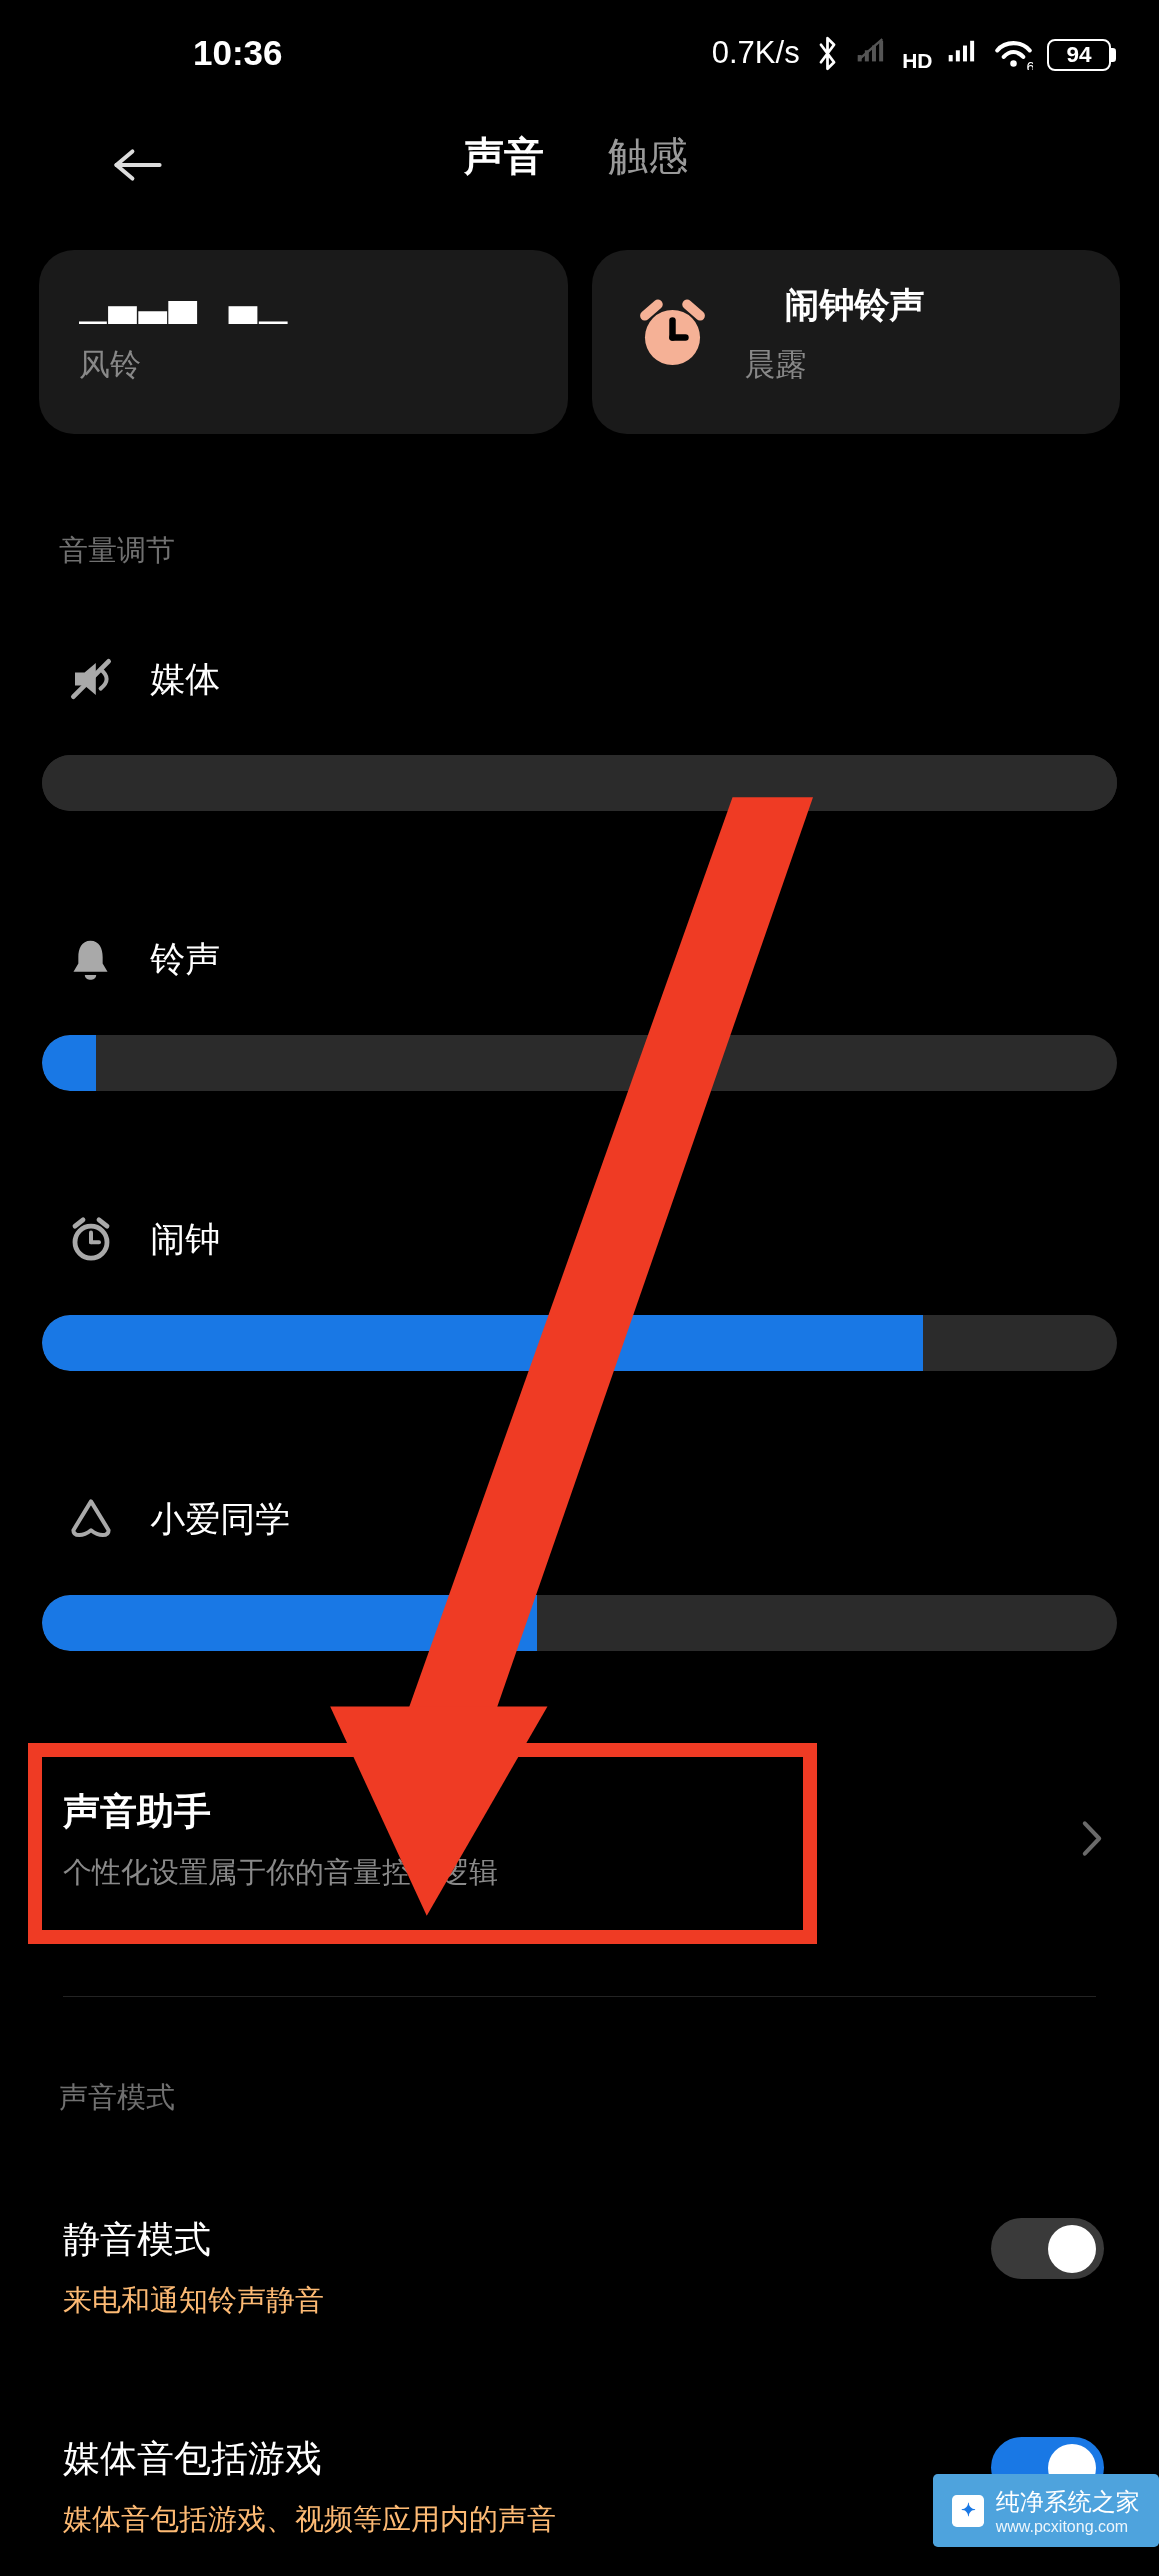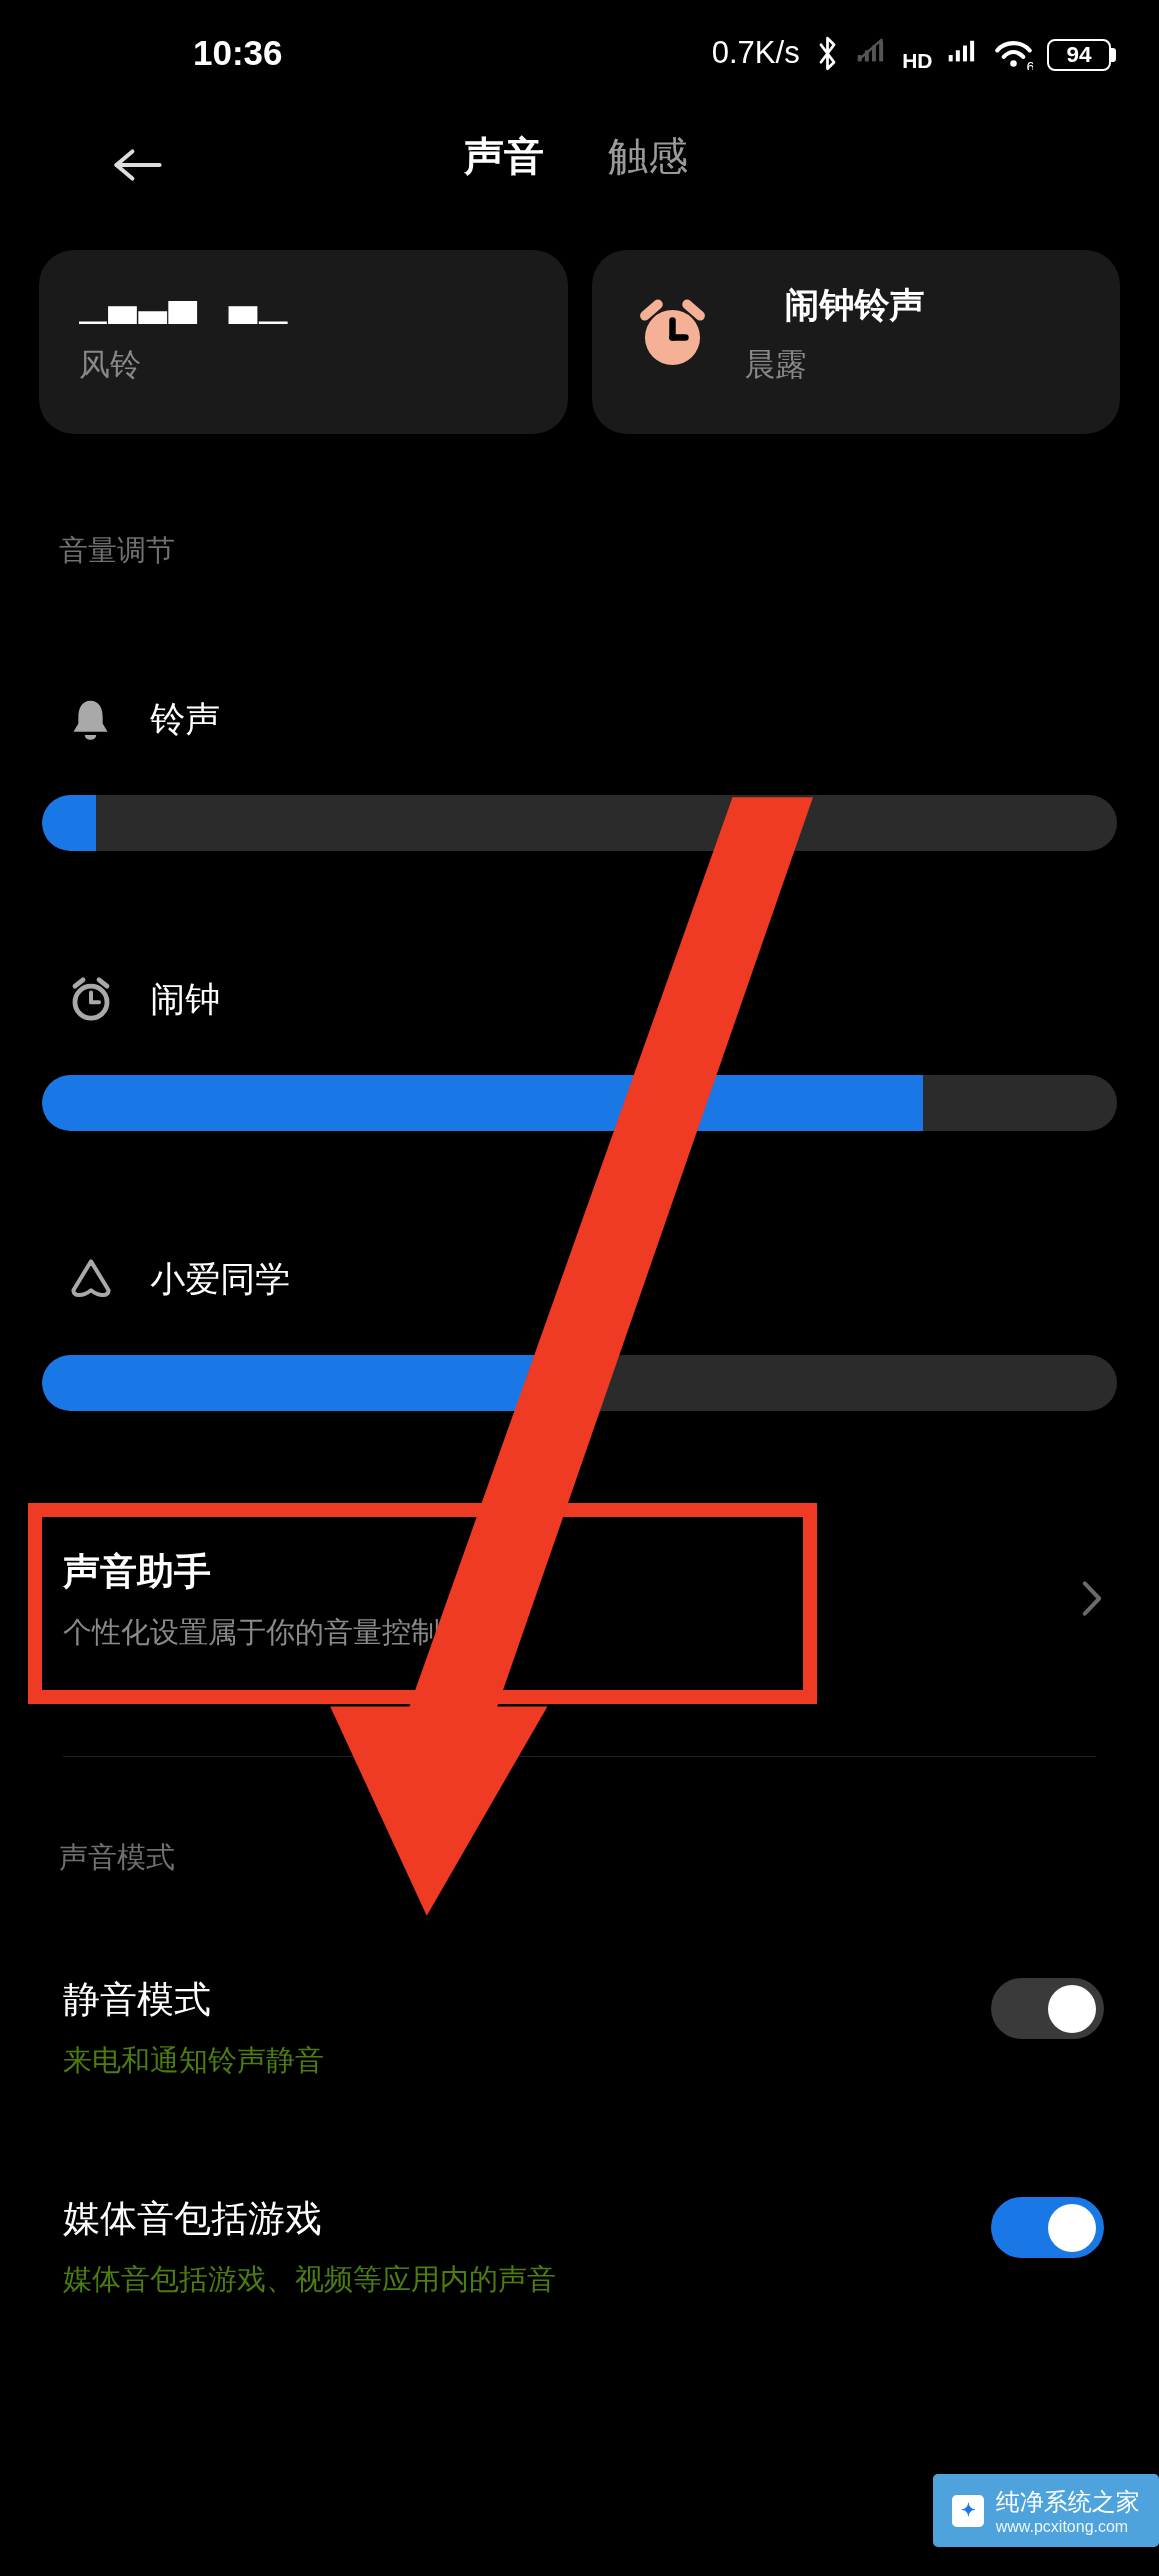--- a/index.html
+++ b/index.html
@@ -58,21 +58,21 @@
   .highlight-row .box { position: absolute; left: -11.3px; top: -4.8px; width: 789px; height: 201px; border: 14.5px solid #ef3b24; box-shadow: inset 0 0 0 1.6px rgba(0,0,0,0.3); }
   .highlight-row .ttl { color: #fff; font-size: 37px; font-weight: 700; }
   .highlight-row .sub { color: #8a8a8a; font-size: 29px; margin-top: 16px; }
   .chev { position: absolute; right: 16px; top: 50%; transform: translateY(-50%); color: #6a6a6a; }
 
   .divider { height: 1.6px; background: #232323; margin: 64px 24px 0 24px; }
 
   
   .toggle-row { position: relative; margin-top: 97px; padding: 0 24px; }
   .toggle-row .ttl { color: #fff; font-size: 37px; font-weight: 500; }
-  .toggle-row .sub { color: #4d7c0f; font-size: 29px; margin-top: 16px; }
+  .toggle-row .sub { color: #fdba74; font-size: 29px; margin-top: 16px; }
   .switch { position: absolute; right: 16px; top: 3.2px; width: 113px; height: 61px; border-radius: 32px; }
   .switch.off { background: #3a3a3a; }
   .switch.on  { background: #1978e5; }
   .switch .knob { position: absolute; top: 6.4px; width: 48px; height: 48px; background: #fff; border-radius: 50%; }
   .switch.off .knob { right: 8px; }
   .switch.on  .knob { right: 8px; }
 
   
   .watermark { position: absolute; right: 0; bottom: 29px; background: #4ea3dd; color: #fff; padding: 11.3px 19.3px; border-radius: 4.8px; display: flex; align-items: center; gap: 11.3px; font-size: 24px; }
   .watermark .wm-ic { width: 32px; height: 32px; background: #fff; border-radius: 4.8px; display: flex; align-items: center; justify-content: center; color: #1978e5; font-weight: 900; font-size: 17.7px; }
@@ -158,20 +158,35 @@
         </div>
         <div>
           <div class="ttl">闹钟铃声</div>
           <div class="sub">晨露</div>
         </div>
       </div>
     </div>
 
     <div class="section-label">音量调节</div>
 
+    <div class="slider-group">
+      <div class="slider-head">
+        <div class="ic">
+          <svg width="48" height="48" viewBox="0 0 60 60">
+            <path d="M10 22 H22 L36 10 V50 L22 38 H10 Z" fill="#a9a9a9"></path>
+            <path d="M42 18 C52 26 52 34 42 42" stroke="#a9a9a9" stroke-width="5" fill="none" stroke-linecap="round"></path>
+            <line x1="8" y1="52" x2="52" y2="8" stroke="#a9a9a9" stroke-width="6" stroke-linecap="round"></line>
+          </svg>
+        </div>
+        <div class="lbl">媒体</div>
+      </div>
+      <div class="slider-track">
+        <div class="slider-fill" style="width:100%; background:#2b2b2b;"></div>
+      </div>
+    </div>
 
     <div class="slider-group" style="margin-top:121px;">
       <div class="slider-head">
         <div class="ic">
           <svg width="47" height="47" viewBox="0 0 58 58">
             <path d="M29 6 C18 6 14 16 14 26 V34 L8 44 H50 L44 34 V26 C44 16 40 6 29 6 Z" fill="#a9a9a9"></path>
             <path d="M22 48 C22 52 26 54 29 54 C32 54 36 52 36 48" fill="#a9a9a9"></path>
           </svg>
         </div>
         <div class="lbl">铃声</div>

